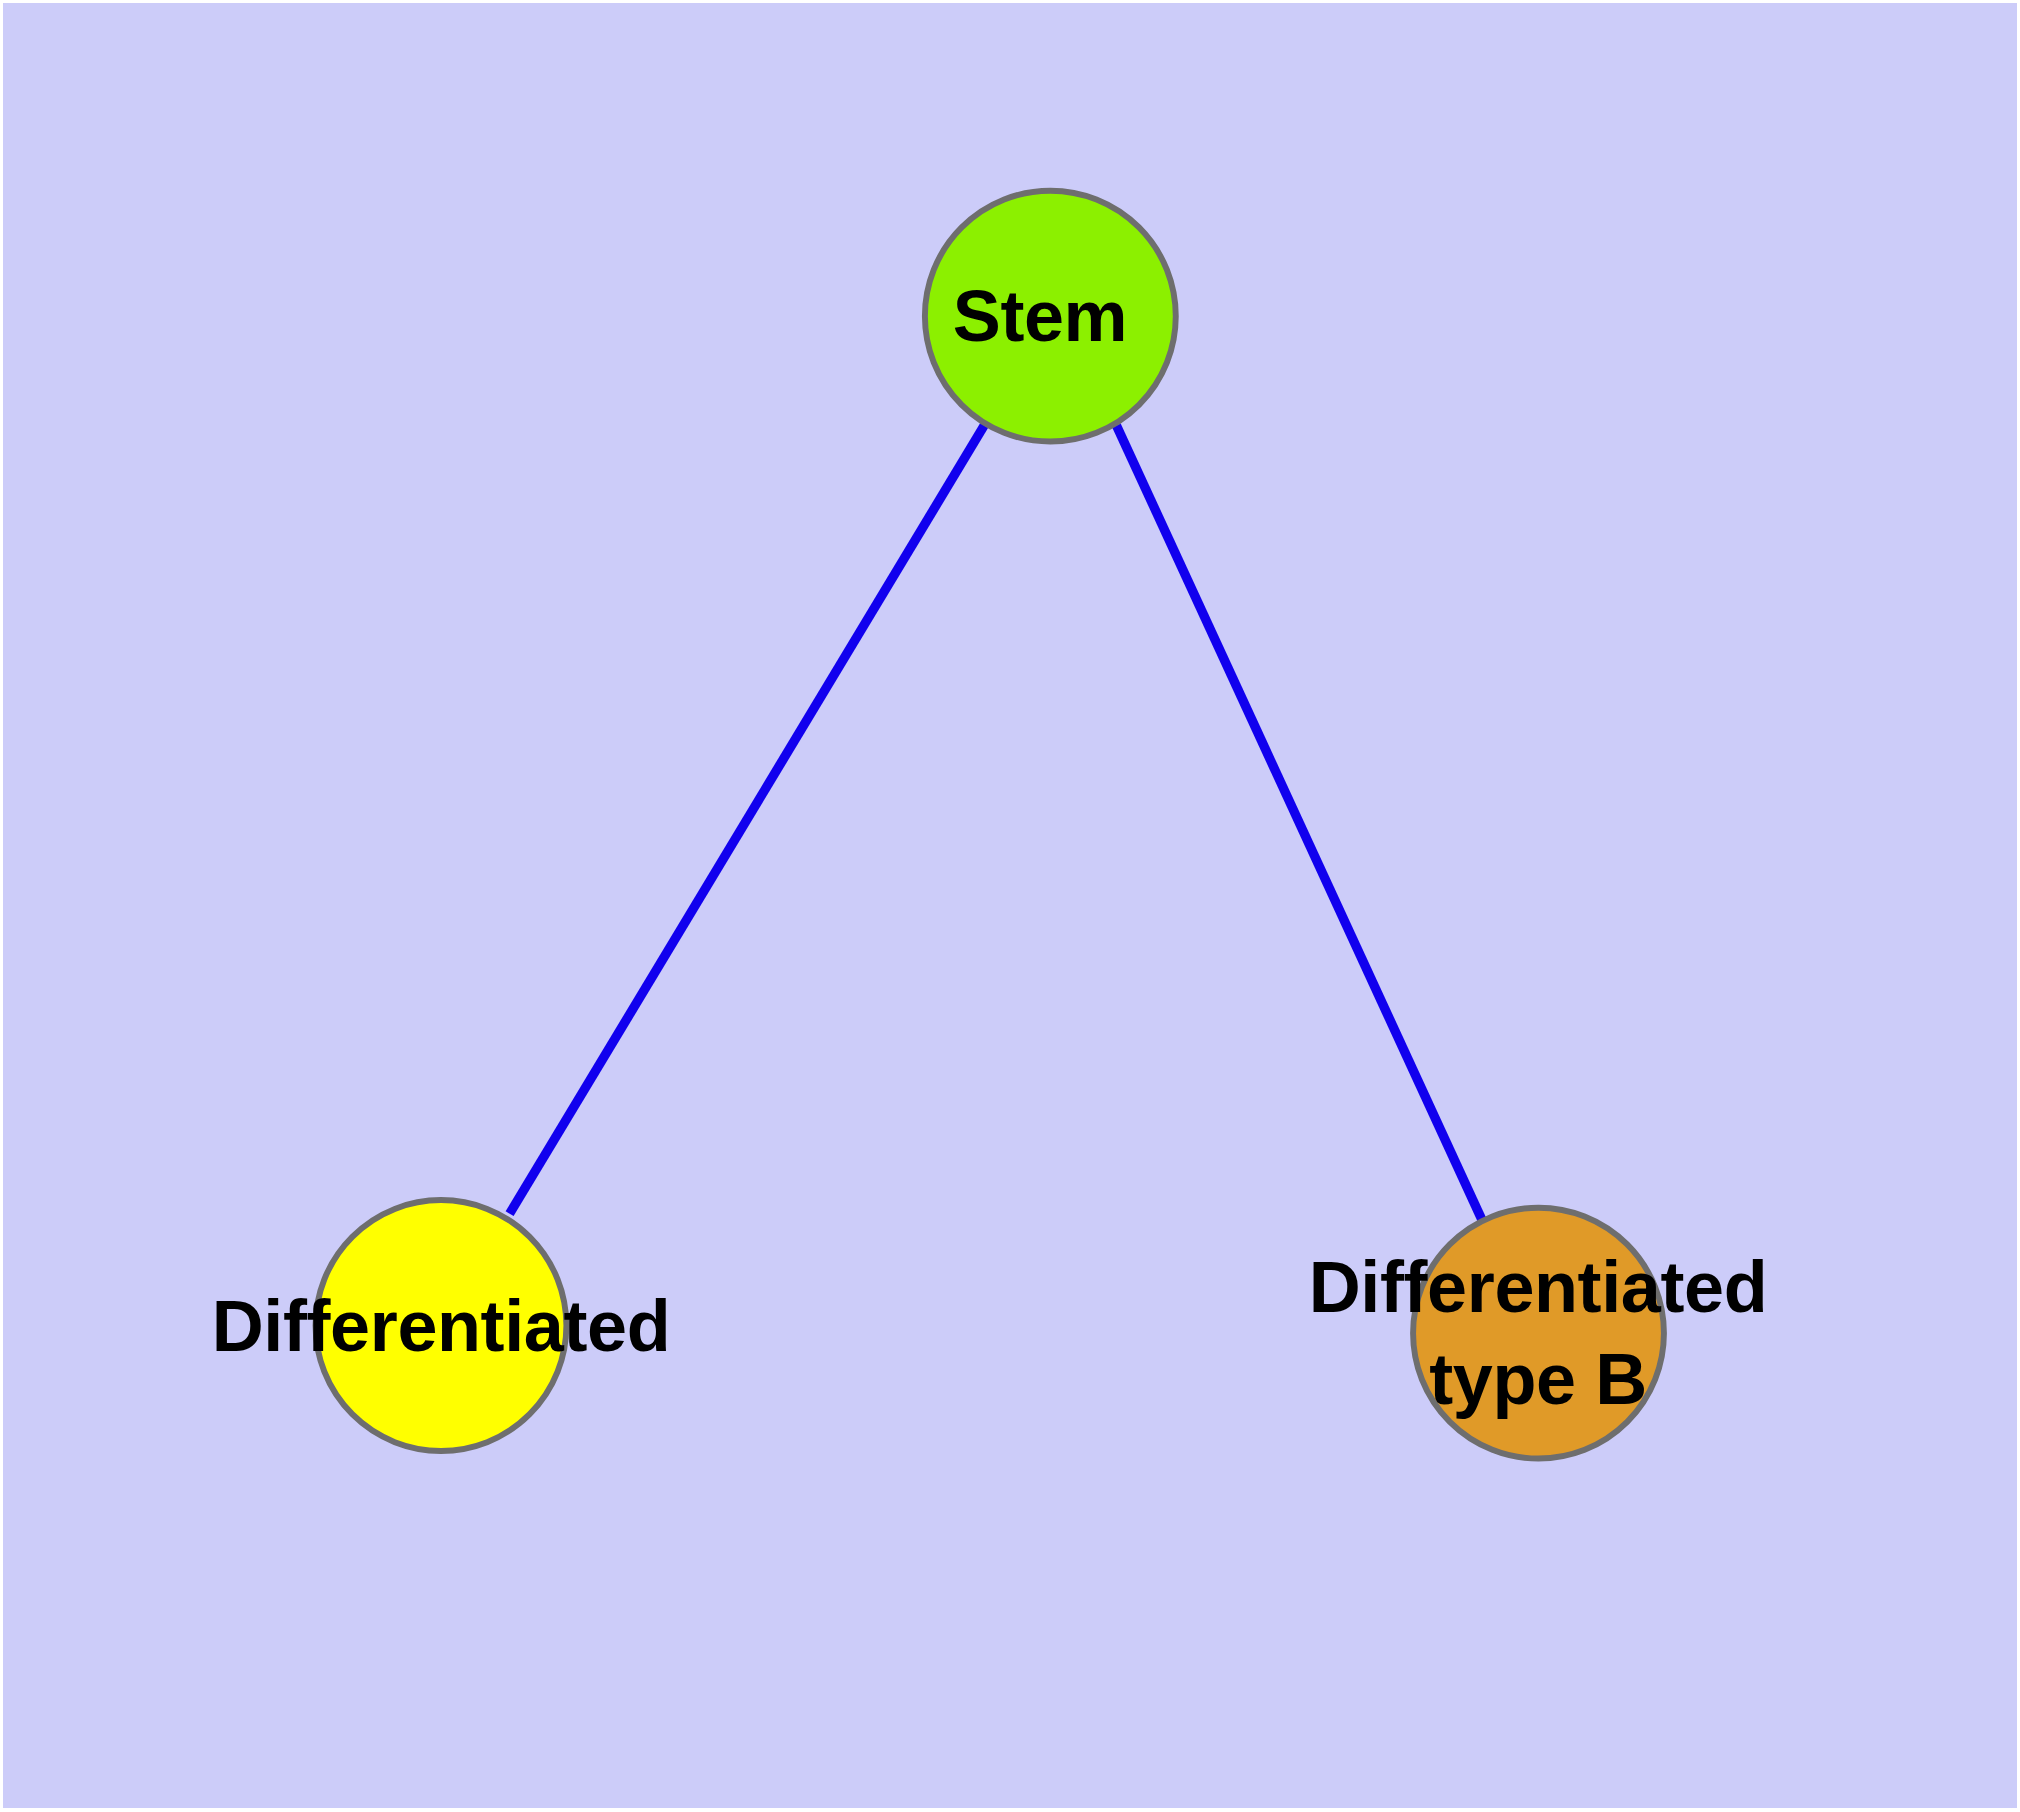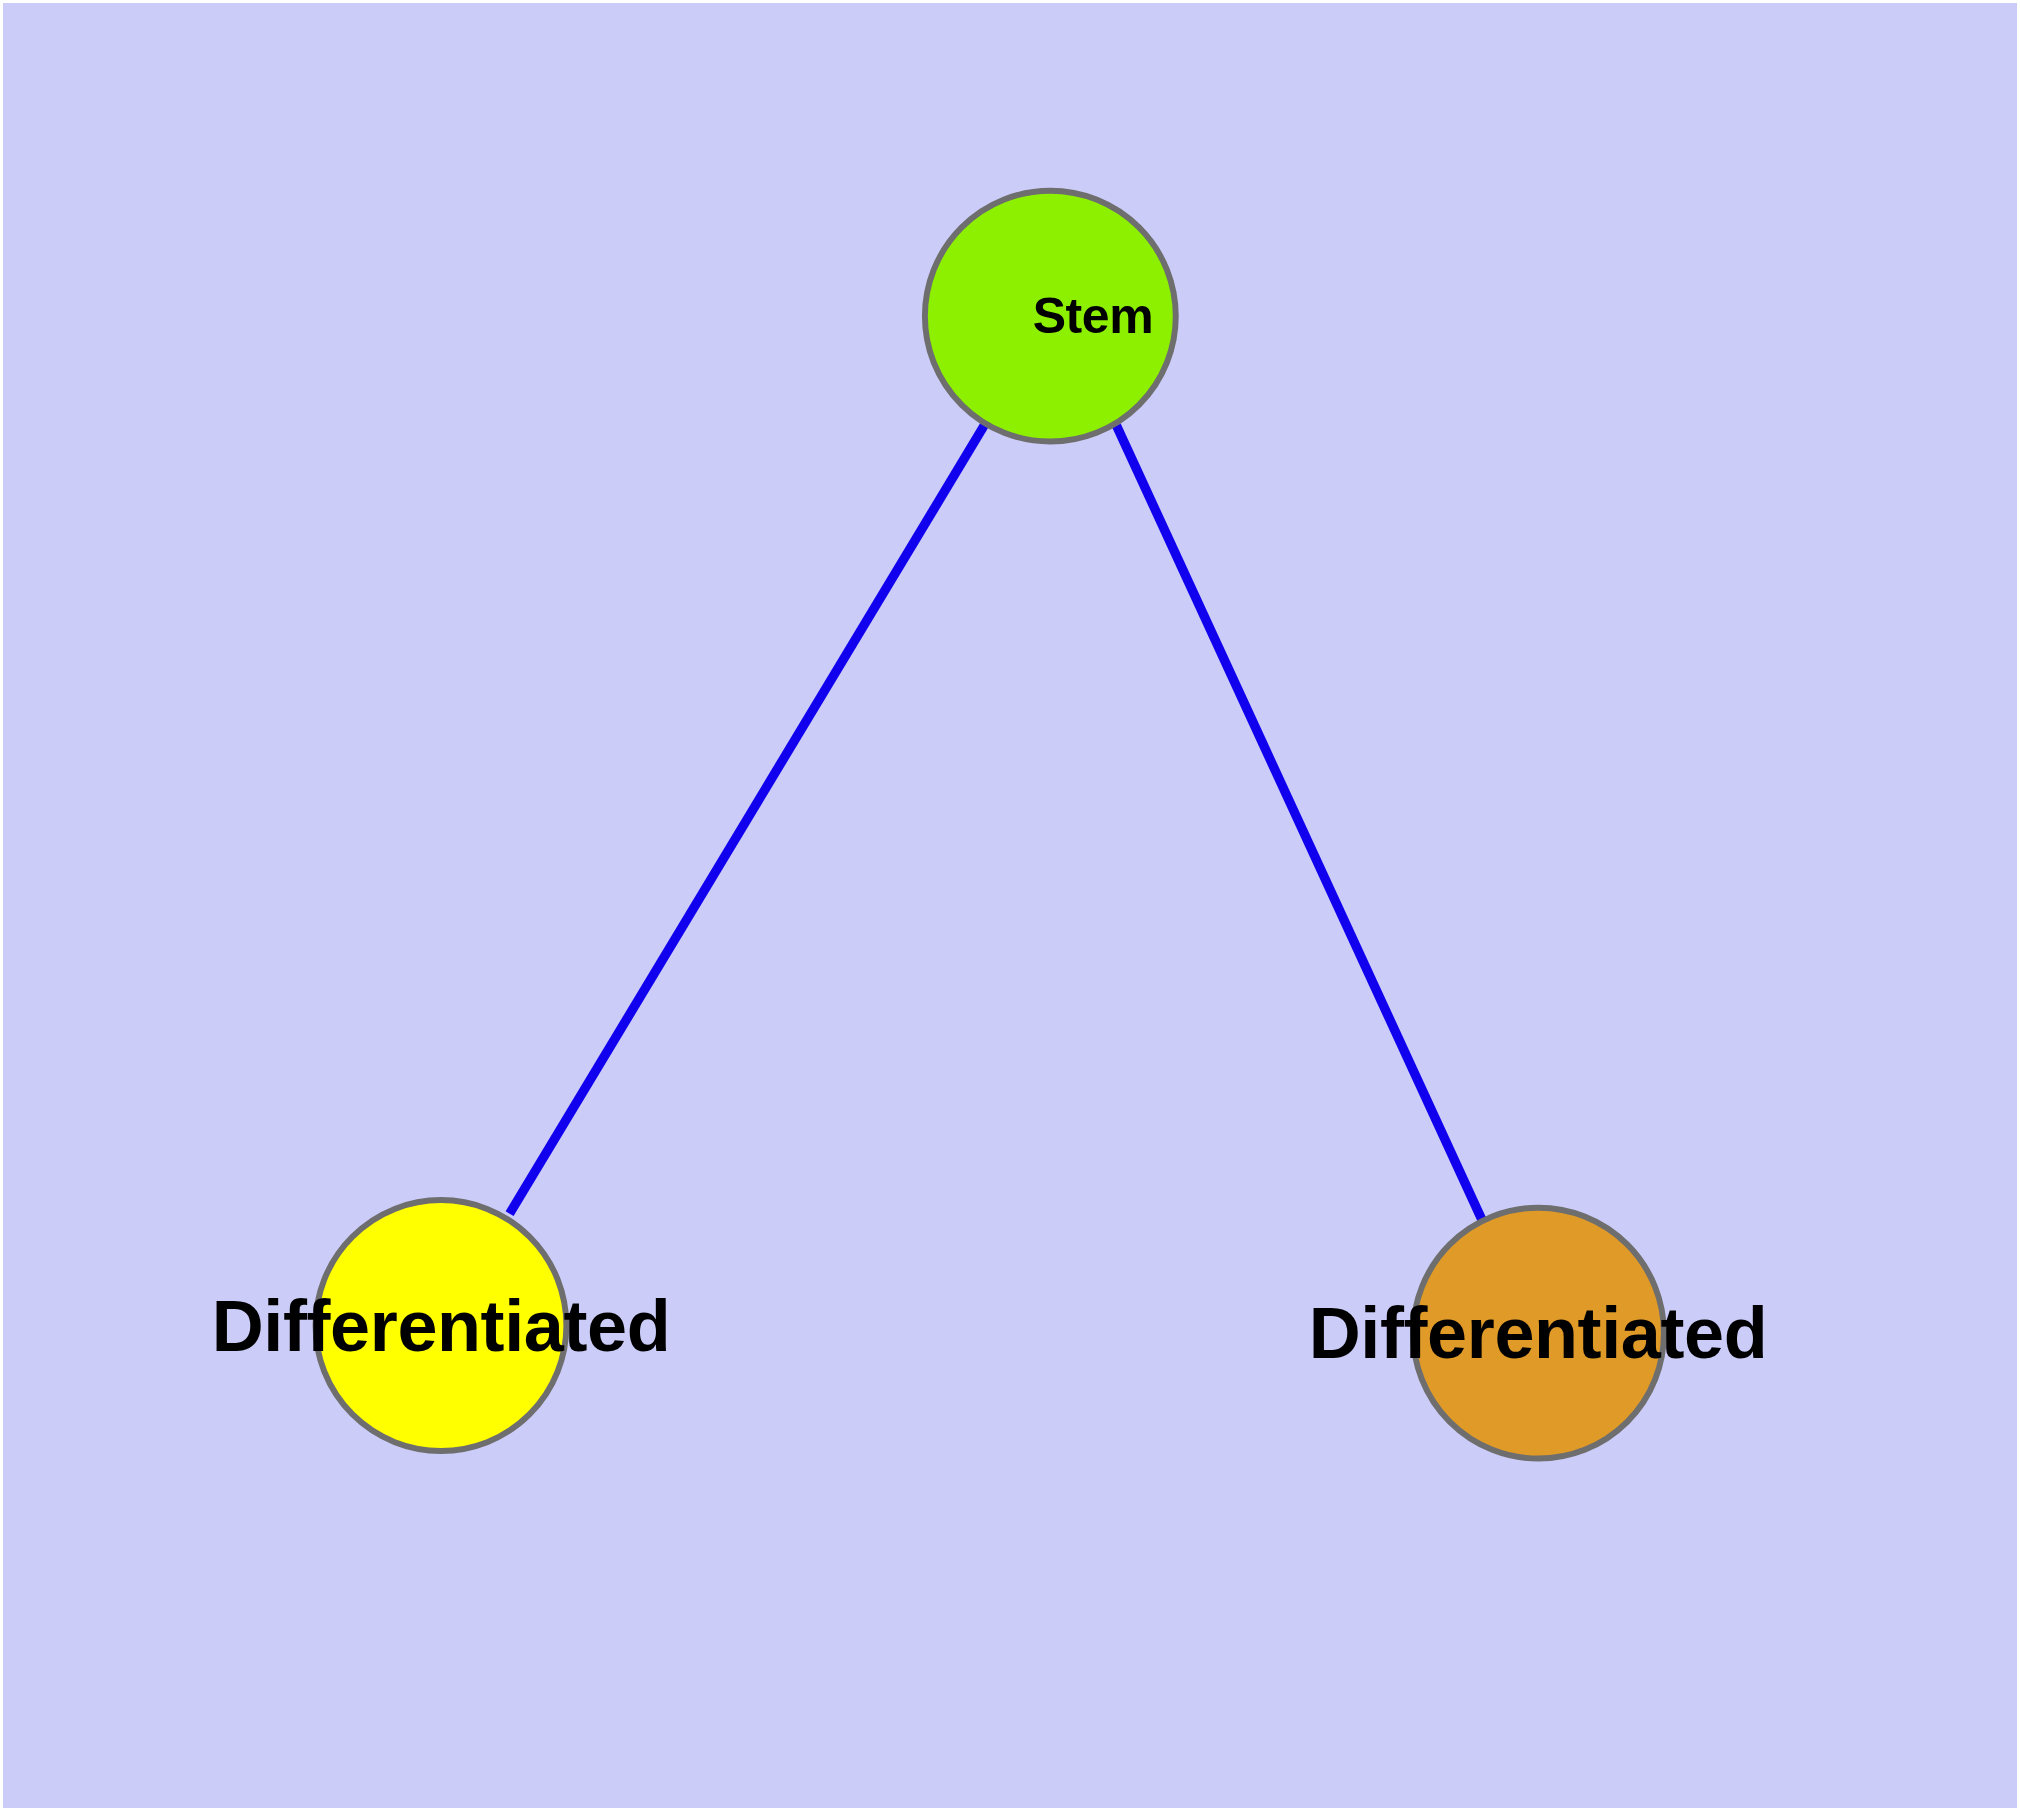--- a/index.html
+++ b/index.html
@@ -35,22 +35,22 @@
     text-align: center;
     color: #000000;
     font-family: "Liberation Sans", sans-serif;
     font-weight: bold;
     line-height: 1.28;
     white-space: pre;
     pointer-events: none;
     letter-spacing: -0.4px;
   }
   #label-stem {
-    font-size: 50px;
-    left: 1093px;
+    font-size: 72px;
+    left: 1040px;
     top: 316px;
     transform: translate(-50%, -50%);
   }
   #label-diff-a {
     font-size: 72px;
     left: 441px;
     top: 1326px;
     transform: translate(-50%, -50%);
   }
   #label-diff-b {
@@ -78,16 +78,16 @@
       <circle cx="1239" cy="373" r="148" fill="#8cf000" stroke="#6e6e6e" stroke-width="7"></circle>
       <circle cx="520" cy="1564" r="148" fill="#ffff00" stroke="#6e6e6e" stroke-width="7"></circle>
       <circle cx="1815" cy="1573" r="148" fill="#e09a28" stroke="#6e6e6e" stroke-width="7"></circle>
     </g>
   </svg>
 
   <div class="node-label" id="label-stem">Stem</div>
 
   <div class="node-label" id="label-diff-a"><span>Differentiated</span><br></div>
 
-  <div class="node-label" id="label-diff-b"><span>Differentiated</span><br></div>
+  <div class="node-label" id="label-diff-b"><span>Differentiated</span><br><span>type B</span></div>
 
 </div>
 
 
 </body></html>

